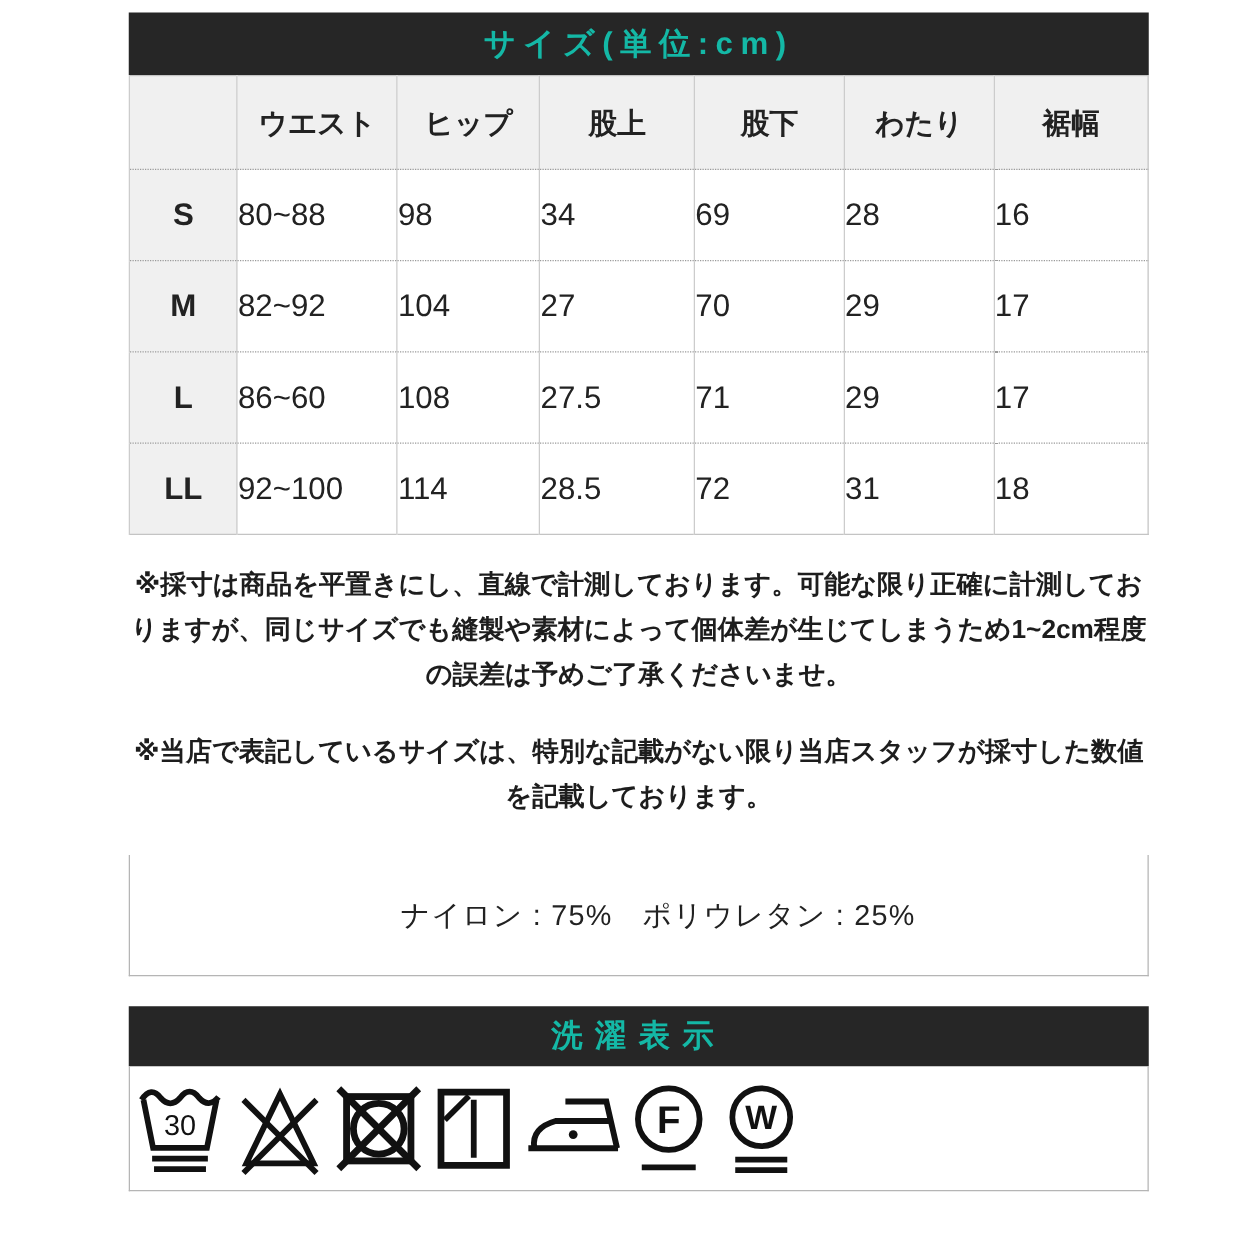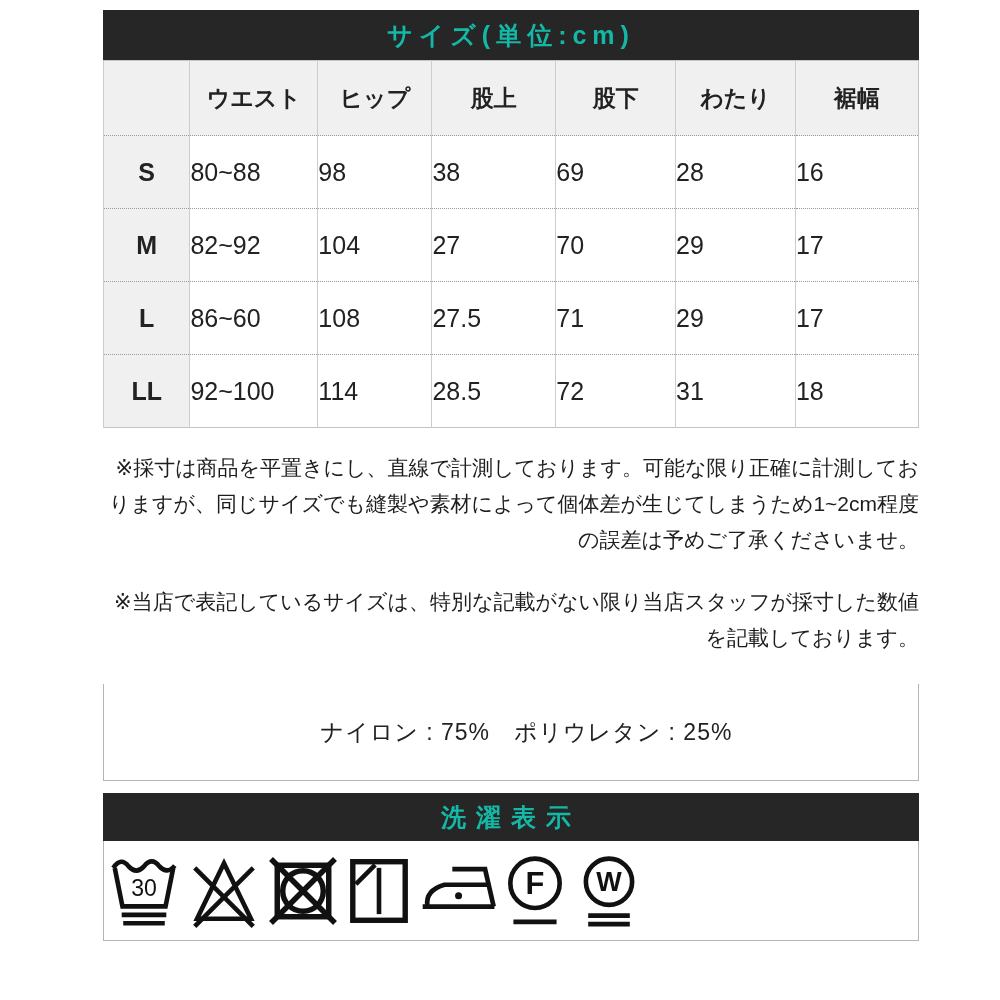--- a/index.html
+++ b/index.html
@@ -60,40 +60,41 @@
   .col-rise{width:15.2%;}
   .col-inseam{width:14.7%;}
   .col-thigh{width:14.7%;}
   .col-hem{width:15.1%;}
   
   .note{
     font-size:21px;
     line-height:36px;
     margin-top:22px;
     color:#1d1d1d;
-    text-align:right;
+    text-align:center;
+    font-weight:bold;
   }
   .note + .note{margin-top:26px;}
   
   .section{margin-top:28px;}
   .section-body{
     border:1px solid #b5b5b5;
     border-top:none;
     display:flex;
     align-items:center;
     justify-content:center;
     box-sizing:border-box;
   }
   .material-body{height:97px;padding-left:31px;}
   .material-text{
     font-size:23px;
     white-space:pre-wrap;
     letter-spacing:1px;
   }
-  .care-section{margin-top:12px;}
+  .care-section{margin-top:24px;}
   .care-body{
     height:100px;
     justify-content:flex-start;
   }
   .care-icon{display:block;}
   .care-icon .stroke{
     fill:none;
     stroke:#111;
     stroke-width:6;
   }
@@ -130,21 +131,21 @@
         <th>股下</th>
         <th>わたり</th>
         <th>裾幅</th>
       </tr>
     </thead>
     <tbody>
       <tr>
         <th>S</th>
         <td>80~88</td>
         <td>98</td>
-        <td>38</td>
+        <td>34</td>
         <td>69</td>
         <td>28</td>
         <td>16</td>
       </tr>
       <tr>
         <th>M</th>
         <td>82~92</td>
         <td>104</td>
         <td>27</td>
         <td>70</td>

